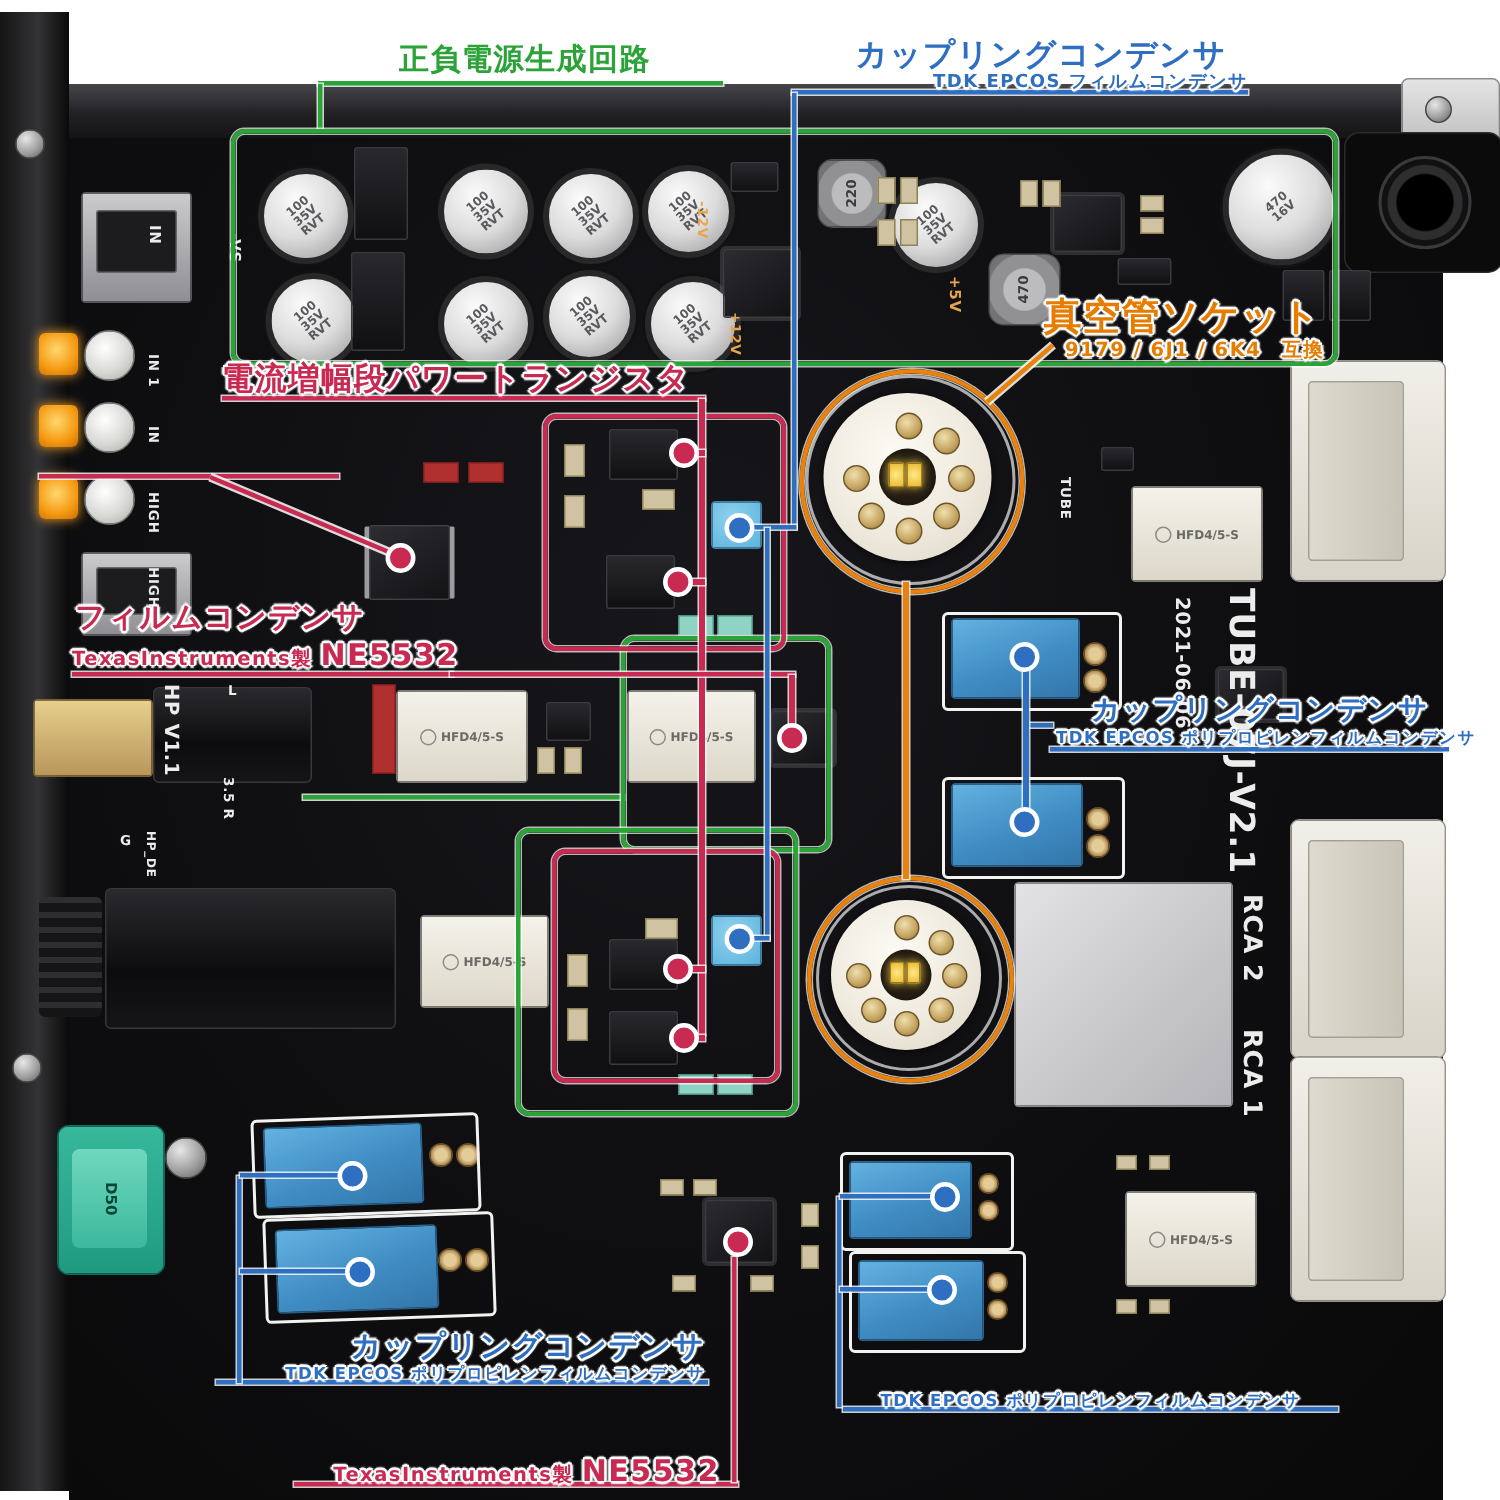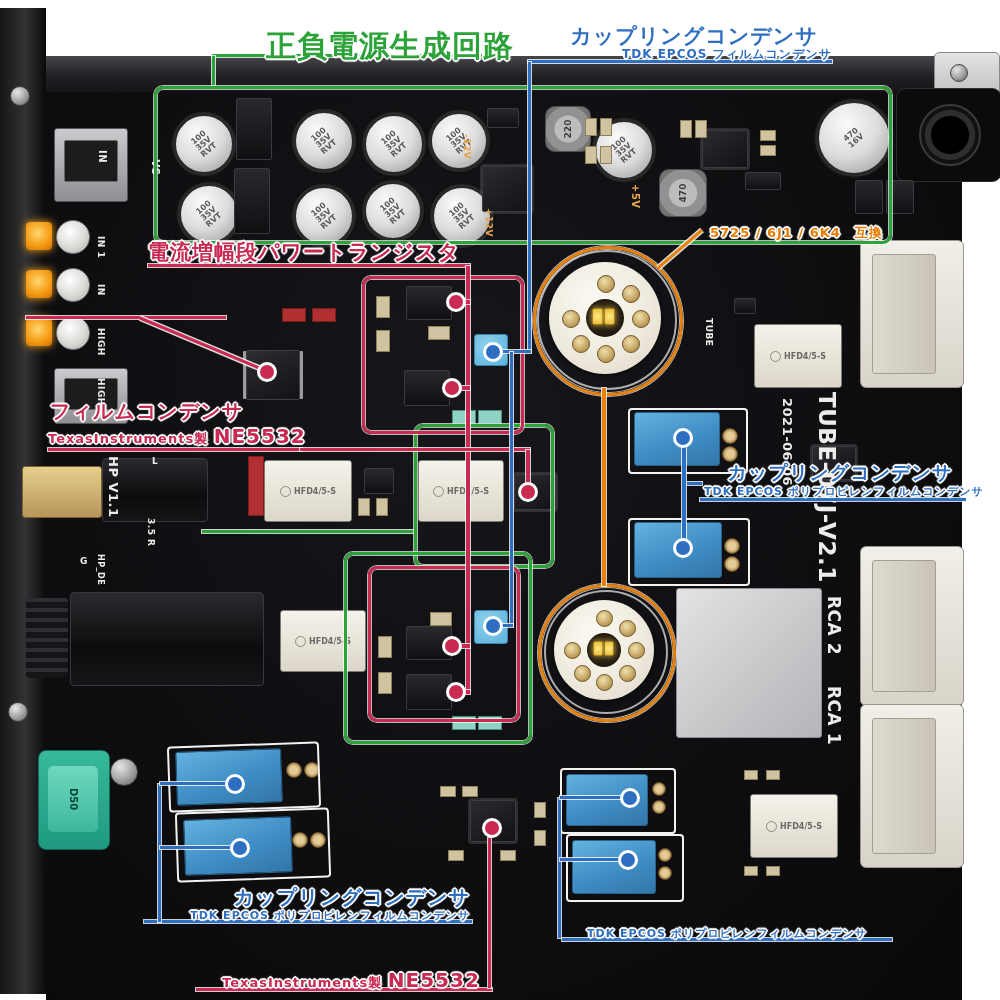--- a/index.html
+++ b/index.html
@@ -318,21 +318,21 @@
   <div class="abs silk v" style="left:106px;top:456px;font-size:13px;">HP V1.1</div>
   <div class="abs silk" style="left:152px;top:456px;font-size:9px;">L</div>
   <div class="abs silk v" style="left:146px;top:518px;font-size:9px;">3.5 R</div>
   <div class="abs silk" style="left:80px;top:556px;font-size:9px;">G</div>
   <div class="abs silk v" style="left:96px;top:554px;font-size:8px;">HP_DE</div>
   <div class="abs silk v" style="left:814px;top:392px;font-size:23px;z-index:5;">TUBE-07J-V2.1</div>
   <div class="abs silk v" style="left:780px;top:398px;font-size:13px;z-index:5;">2021-06-06</div>
   <div class="abs silk v" style="left:824px;top:596px;font-size:17px;z-index:5;">RCA 2</div>
   <div class="abs silk v" style="left:824px;top:686px;font-size:17px;z-index:5;">RCA 1</div>
 
-  <div class="abs lbl c-green" style="left:266px;top:26px;font-size:30px;">正負電源生成回路</div>
+  <div class="abs lbl c-green" style="left:266px;top:26px;font-size:20px;">正負電源生成回路</div>
   <div class="abs ln green" style="left:212px;top:54px;width:270px;height:3px;"></div>
   <div class="abs ln green" style="left:212px;top:56px;width:3px;height:31px;"></div>
   <div class="abs abox green" style="left:154px;top:86px;width:732px;height:152px;"></div>
 
   <div class="abs ln green" style="left:202px;top:530px;width:214px;height:3px;"></div>
   <div class="abs abox green" style="left:414px;top:424px;width:134px;height:138px;"></div>
   <div class="abs abox green" style="left:344px;top:552px;width:182px;height:186px;"></div>
 
   <div class="abs lbl c-red" style="left:148px;top:238px;font-size:21px;">電流増幅段パワートランジスタ</div>
   <div class="abs ln red" style="left:148px;top:264px;width:322px;height:3px;"></div>
@@ -397,21 +397,22 @@
   <div class="abs dot blue" style="left:230px;top:838px;"></div>
 
   <div class="abs lbl c-blue" style="left:566px;top:926px;width:322px;text-align:center;font-size:11px;">TDK EPCOS ポリプロピレンフィルムコンデンサ</div>
   <div class="abs ln blue" style="left:562px;top:938px;width:330px;height:3px;"></div>
   <div class="abs ln blue" style="left:558px;top:798px;width:3px;height:140px;"></div>
   <div class="abs ln blue" style="left:560px;top:796px;width:64px;height:3px;"></div>
   <div class="abs ln blue" style="left:560px;top:858px;width:62px;height:3px;"></div>
   <div class="abs dot blue" style="left:620px;top:788px;"></div>
   <div class="abs dot blue" style="left:618px;top:850px;"></div>
 
-  <div class="abs lbl c-or c-orange" style="left:710px;top:224px;font-size:13px;">5725 / 6J1 / 6K4　互換</div>
+  <div class="abs lbl c-orange" style="left:696px;top:194px;font-size:25px;">真空管ソケット</div>
+  <div class="abs lbl c-or c-orange" style="left:710px;top:224px;font-size:13px;">9179 / 6J1 / 6K4　互換</div>
   <div class="abs oring" style="left:533px;top:246px;width:144px;height:144px;"></div>
   <div class="abs oring" style="left:538px;top:584px;width:132px;height:132px;"></div>
   <div class="abs ln orange" style="left:602px;top:388px;width:4px;height:198px;"></div>
 
   <svg style="position:absolute;left:0;top:0;z-index:23;" width="1000" height="1000" viewBox="0 0 1000 1000">
     <line x1="140" y1="318" x2="264" y2="370" stroke="#ffffff" stroke-width="6" opacity="0.85"></line>
     <line x1="140" y1="318" x2="264" y2="370" stroke="#c82a52" stroke-width="3"></line>
     <line x1="702" y1="230" x2="658" y2="268" stroke="#ffffff" stroke-width="6" opacity="0.85"></line>
     <line x1="702" y1="230" x2="658" y2="268" stroke="#e8820c" stroke-width="3"></line>
   </svg>

